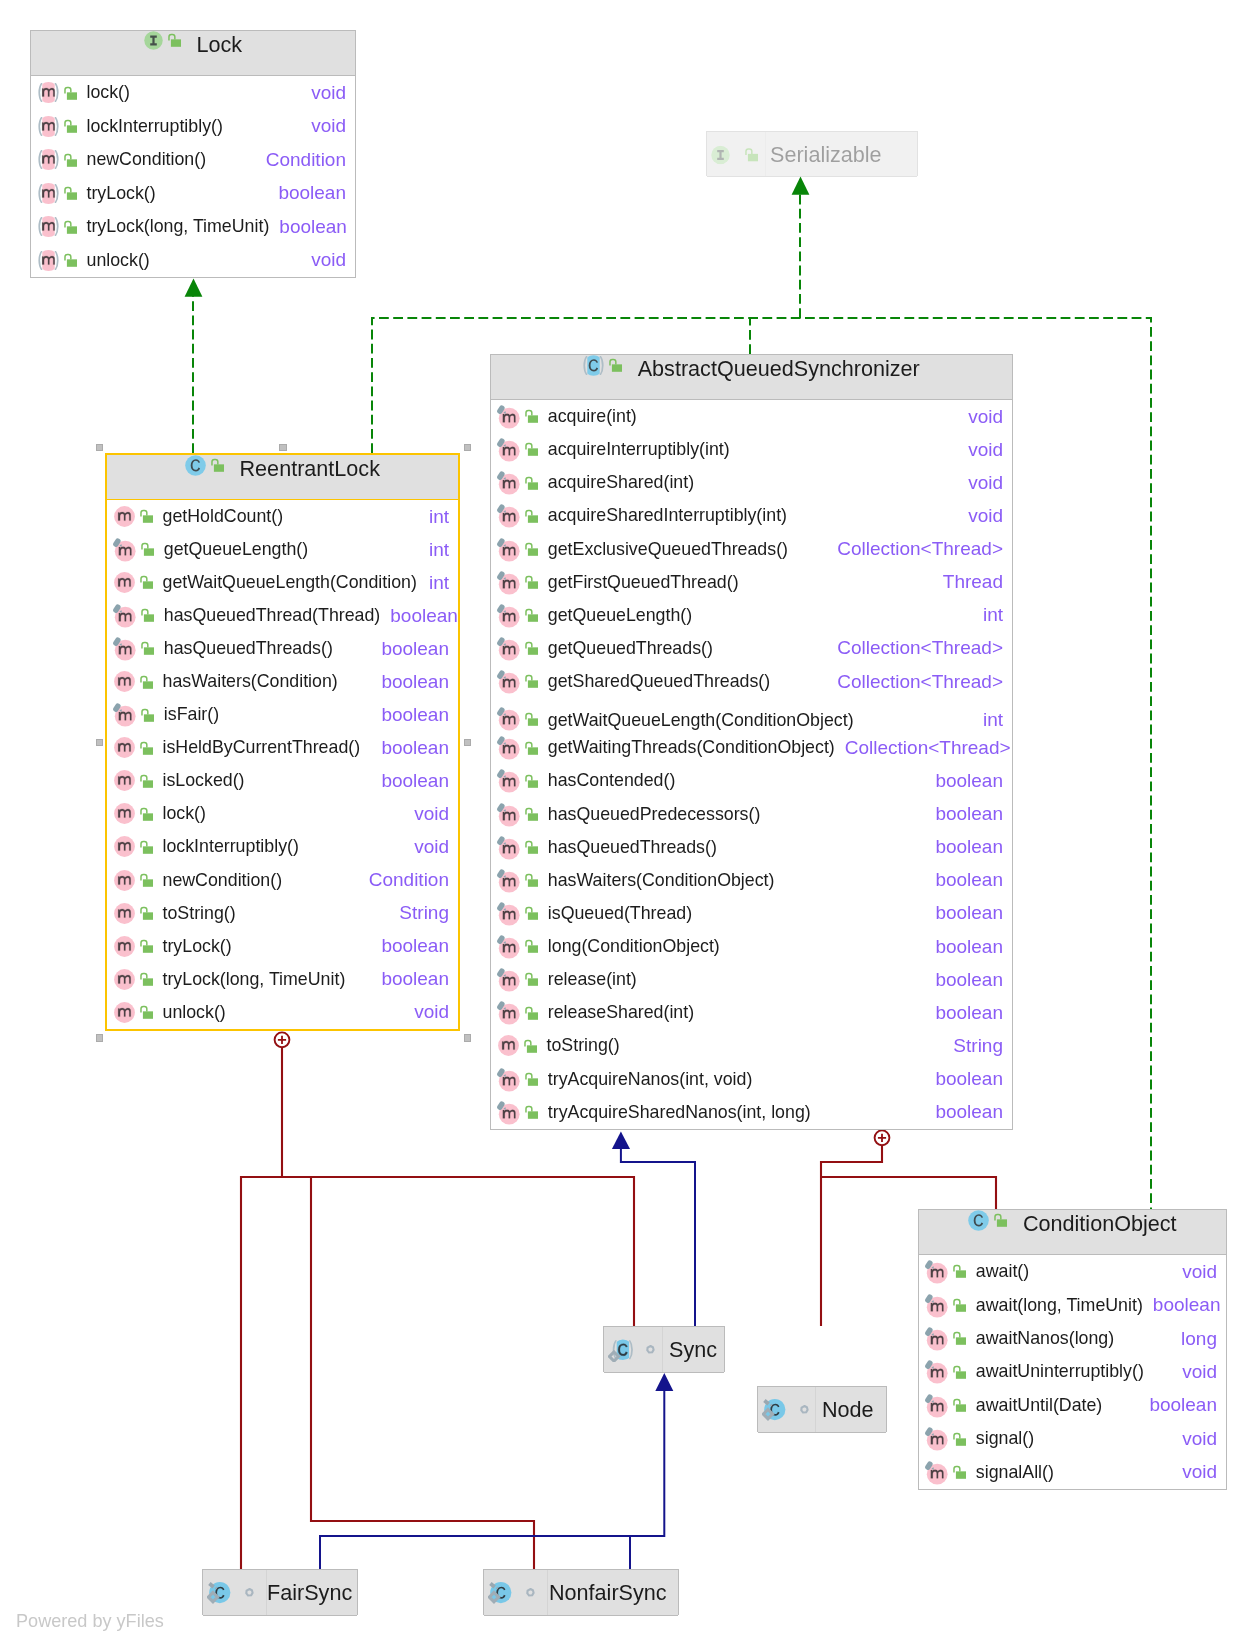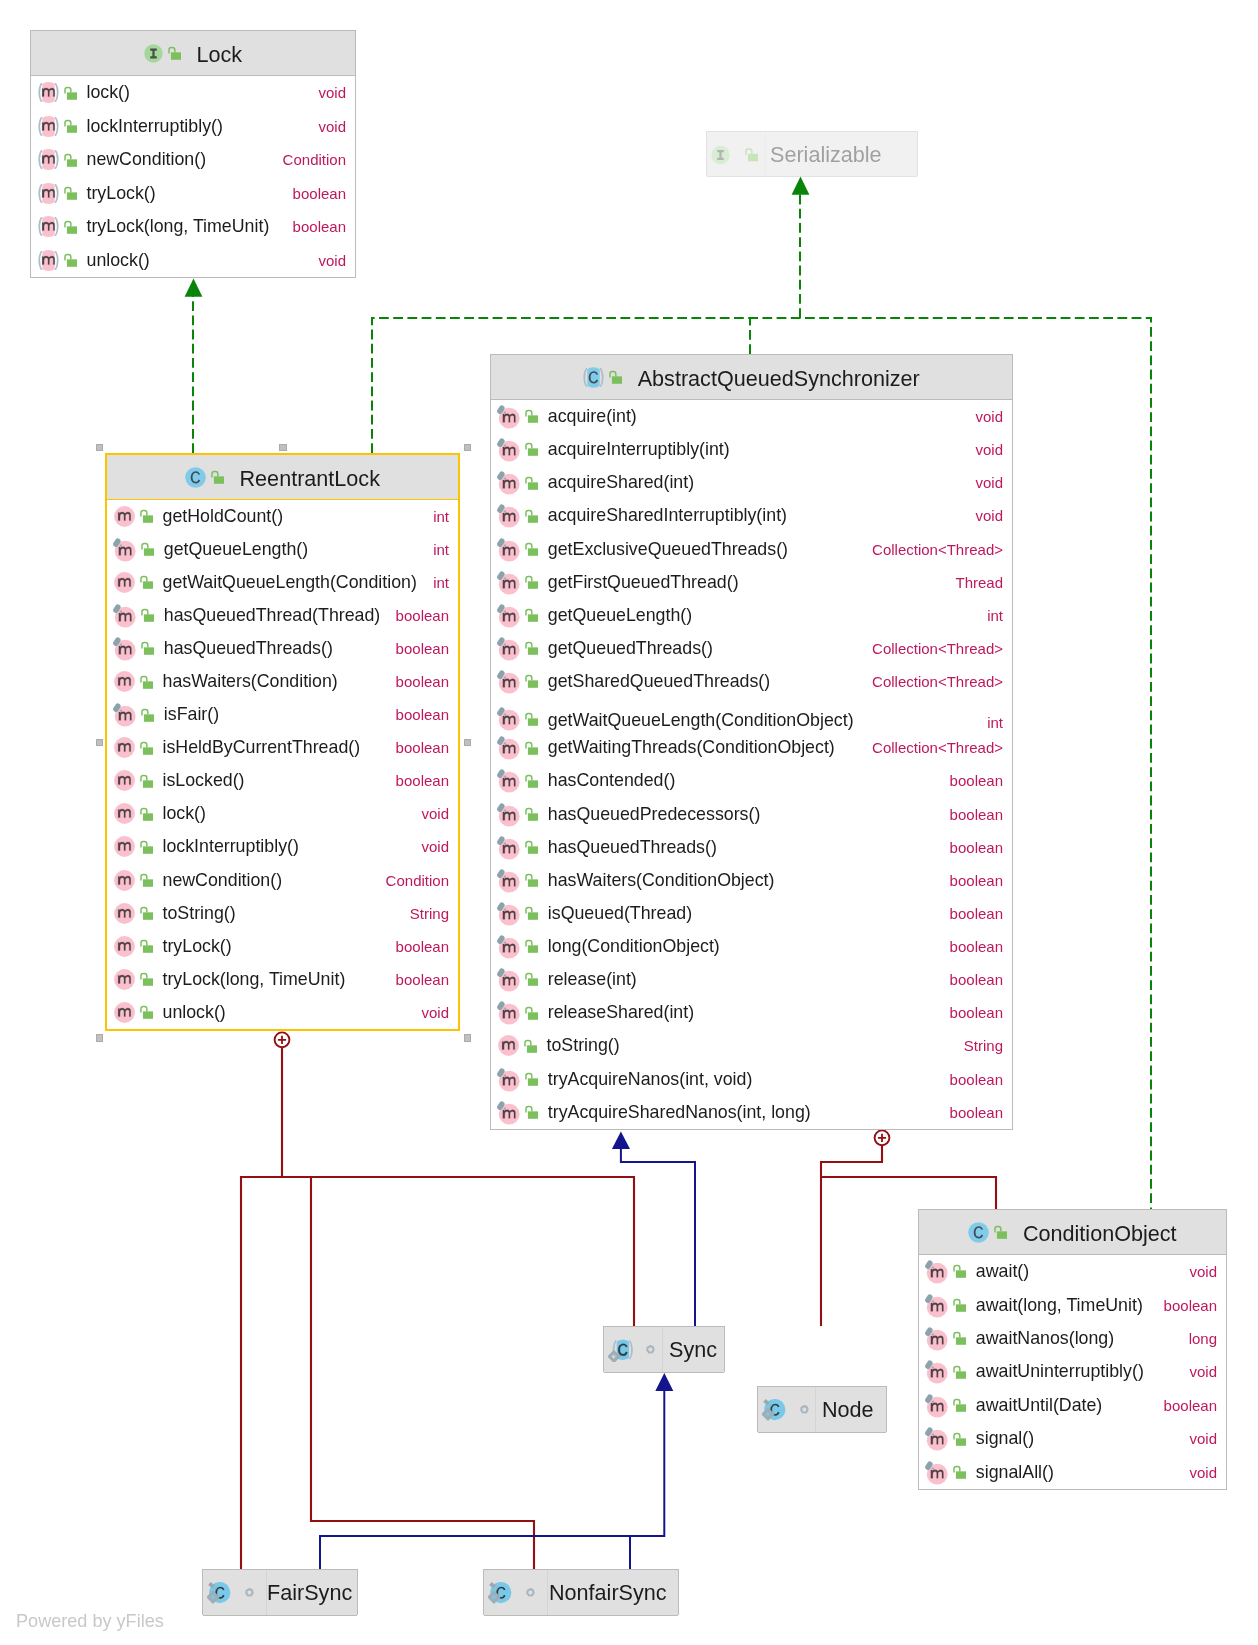--- a/index.html
+++ b/index.html
@@ -5,34 +5,34 @@
 <style>
   html,body{margin:0;padding:0;background:#ffffff;}
   body{width:1258px;height:1645px;position:relative;overflow:hidden;
        font-family:"Liberation Sans",sans-serif;}
   #canvas{position:absolute;left:0;top:0;width:1258px;height:1645px;}
   svg.edge-layer{position:absolute;left:0;top:0;width:1258px;height:1645px;}
   .node{position:absolute;box-sizing:border-box;background:#ffffff;
         border:1px solid #bbbbbb;}
   .node.sel{border:2px solid #fcc400;}
   .node-header{box-sizing:border-box;background:#e0e0e0;position:relative;
-               display:flex;align-items:center;justify-content:center;}
+               display:flex;align-items:flex-start;justify-content:center;}
   .node-header .hdr-sep{position:absolute;left:0;right:0;bottom:0;height:1px;background:#bbbbbb;}
   .node.sel .node-header .hdr-sep{background:#fcc400;}
   .node-title{font-size:21.6px;color:#1c1c1c;white-space:nowrap;position:relative;top:1px;}
   .hdr-ic{display:flex;align-items:center;margin-right:11px;}
   .hdr-ic .ic{margin-right:3px;}
   .members{position:relative;}
   .member{display:flex;align-items:center;box-sizing:border-box;padding:0 9px 0 7px;}
   .m-icons{display:flex;align-items:center;flex:0 0 auto;}
   .m-icons .ic{margin-right:2px;}
   .m-icons .ic:first-child{margin-right:3px;}
   .m-icons svg[data-name="method-overridden-icon"]{margin-left:-2.7px;margin-right:-1.7px;}
   .m-name{font-size:17.8px;color:#1c1c1c;white-space:nowrap;margin-left:6px;}
-  .m-type{font-size:15px;color:#be185d;white-space:nowrap;margin-left:auto;padding-left:10px;}
+  .m-type{font-size:19px;color:#8b5cf6;white-space:nowrap;margin-left:auto;padding-left:10px;}
   .node.faded{opacity:0.42;}
   .node.compact .node-header{justify-content:flex-start;}
   .node.compact .hdr-ic{position:absolute;left:3.5px;top:50%;transform:translateY(-50%);margin:0;}
   .node.compact .hdr-ic .ic{margin-right:13px;}
   .node.compact .node-title{position:absolute;top:50%;transform:translateY(-50%);}
   .vdiv{position:absolute;top:0;bottom:0;width:1px;background:#d4d4d4;}
   .watermark{position:absolute;font-size:18.1px;color:#c8c8c8;white-space:nowrap;}
   .handle{position:absolute;width:7.5px;height:7.5px;background:#c0c0c0;border:1px solid #ababab;box-sizing:border-box;}
   svg.ic{display:block;}
 </style>

